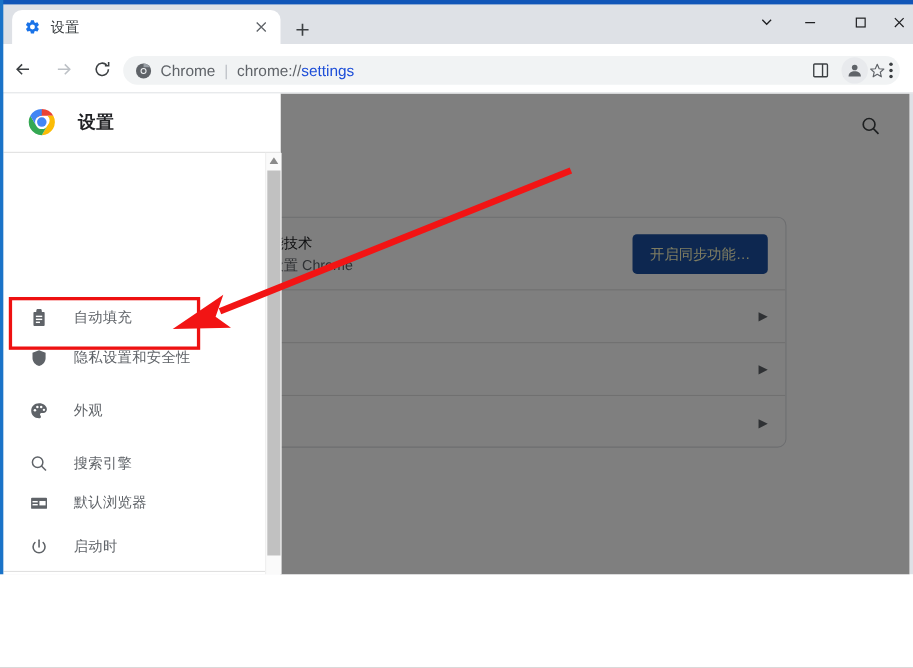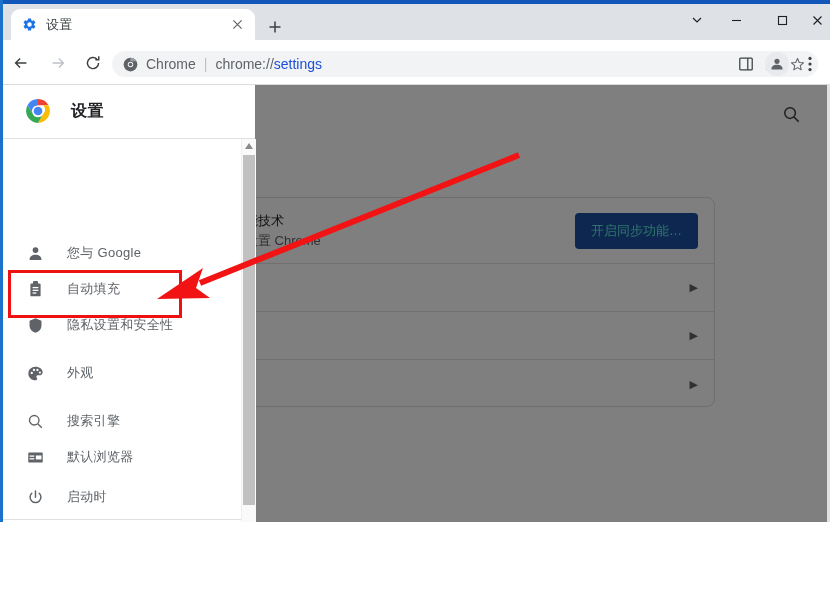--- a/index.html
+++ b/index.html
@@ -63,21 +63,21 @@
 
   .card{position:absolute;left:-40px;top:112px;width:500px;height:210px;background:#ffffff;
         border:1px solid #dadce0;border-radius:8px;box-sizing:border-box;overflow:hidden;}
   .card-row{position:relative;box-sizing:border-box;border-bottom:1px solid #e0e0e0;display:flex;align-items:center;padding:0 16px;}
   .card-row.sync{height:66px;}
   .card-row.nav{height:48px;}
   .card-row:last-child{border-bottom:none;}
   .sync-text{flex:1;min-width:0;}
   .sync-title{font-size:13px;color:#202124;line-height:18px;white-space:nowrap;}
   .sync-sub{font-size:13px;color:#5f6368;line-height:18px;white-space:nowrap;margin-top:2px;}
-  .sync-btn{background:#1a4fa0;color:#5eead4;font-size:13px;border:none;border-radius:4px;
+  .sync-btn{background:#1a4fa0;color:#fef9c3;font-size:13px;border:none;border-radius:4px;
             padding:9px 16px;white-space:nowrap;flex:0 0 auto;font-family:inherit;}
   .row-label{flex:1;font-size:13px;color:#202124;white-space:nowrap;}
   .row-chev{flex:0 0 auto;color:#5f6368;font-size:11px;}
 
   
   .sidebar{position:absolute;left:0;top:0;width:252px;height:520px;background:#ffffff;z-index:20;}
   .sb-header{position:absolute;left:0;top:0;width:252px;height:52px;display:flex;align-items:center;padding-left:22px;box-sizing:border-box;}
   .sb-logo{width:26px;height:26px;flex:0 0 26px;margin-right:20px;}
   .sb-title{font-size:16px;color:#202124;font-weight:600;letter-spacing:.5px;}
   .sb-divider{position:absolute;left:0;top:53px;width:252px;height:1px;background:#e0e0e0;}
@@ -264,29 +264,20 @@
             <circle cx="24" cy="24" r="9.6" fill="#ffffff"></circle>
             <circle cx="24" cy="24" r="8" fill="#4285f4"></circle>
           </svg>
         </span>
         <span class="sb-title">设置</span>
       </div>
       <div class="sb-divider"></div>
 
       <div class="sb-list">
 
-        <div class="sb-item" style="top:96px">
-          <span class="sb-ico">
-            <svg width="17" height="17" viewBox="0 0 20 20" fill="#5f6368">
-              <circle cx="10" cy="6" r="3.4"></circle>
-              <path d="M3 17.5 C3 13.4 6.2 11.6 10 11.6 C13.8 11.6 17 13.4 17 17.5 Z"></path>
-            </svg>
-          </span>
-          <span class="sb-label">您与 Google</span>
-        </div>
 
         <div class="sb-item" style="top:132px">
           <span class="sb-ico">
             <svg width="17" height="17" viewBox="0 0 20 20" fill="#5f6368">
               <path d="M5 3 H7 V2.2 A1.6 1.6 0 0 1 13 2.2 V3 H15 A1 1 0 0 1 16 4 V17 A1 1 0 0 1 15 18 H5 A1 1 0 0 1 4 17 V4 A1 1 0 0 1 5 3 Z"></path>
               <rect x="6.6" y="7" width="6.8" height="1.5" fill="#ffffff"></rect>
               <rect x="6.6" y="10.2" width="6.8" height="1.5" fill="#ffffff"></rect>
               <rect x="6.6" y="13.4" width="4.4" height="1.5" fill="#ffffff"></rect>
             </svg>
           </span>

